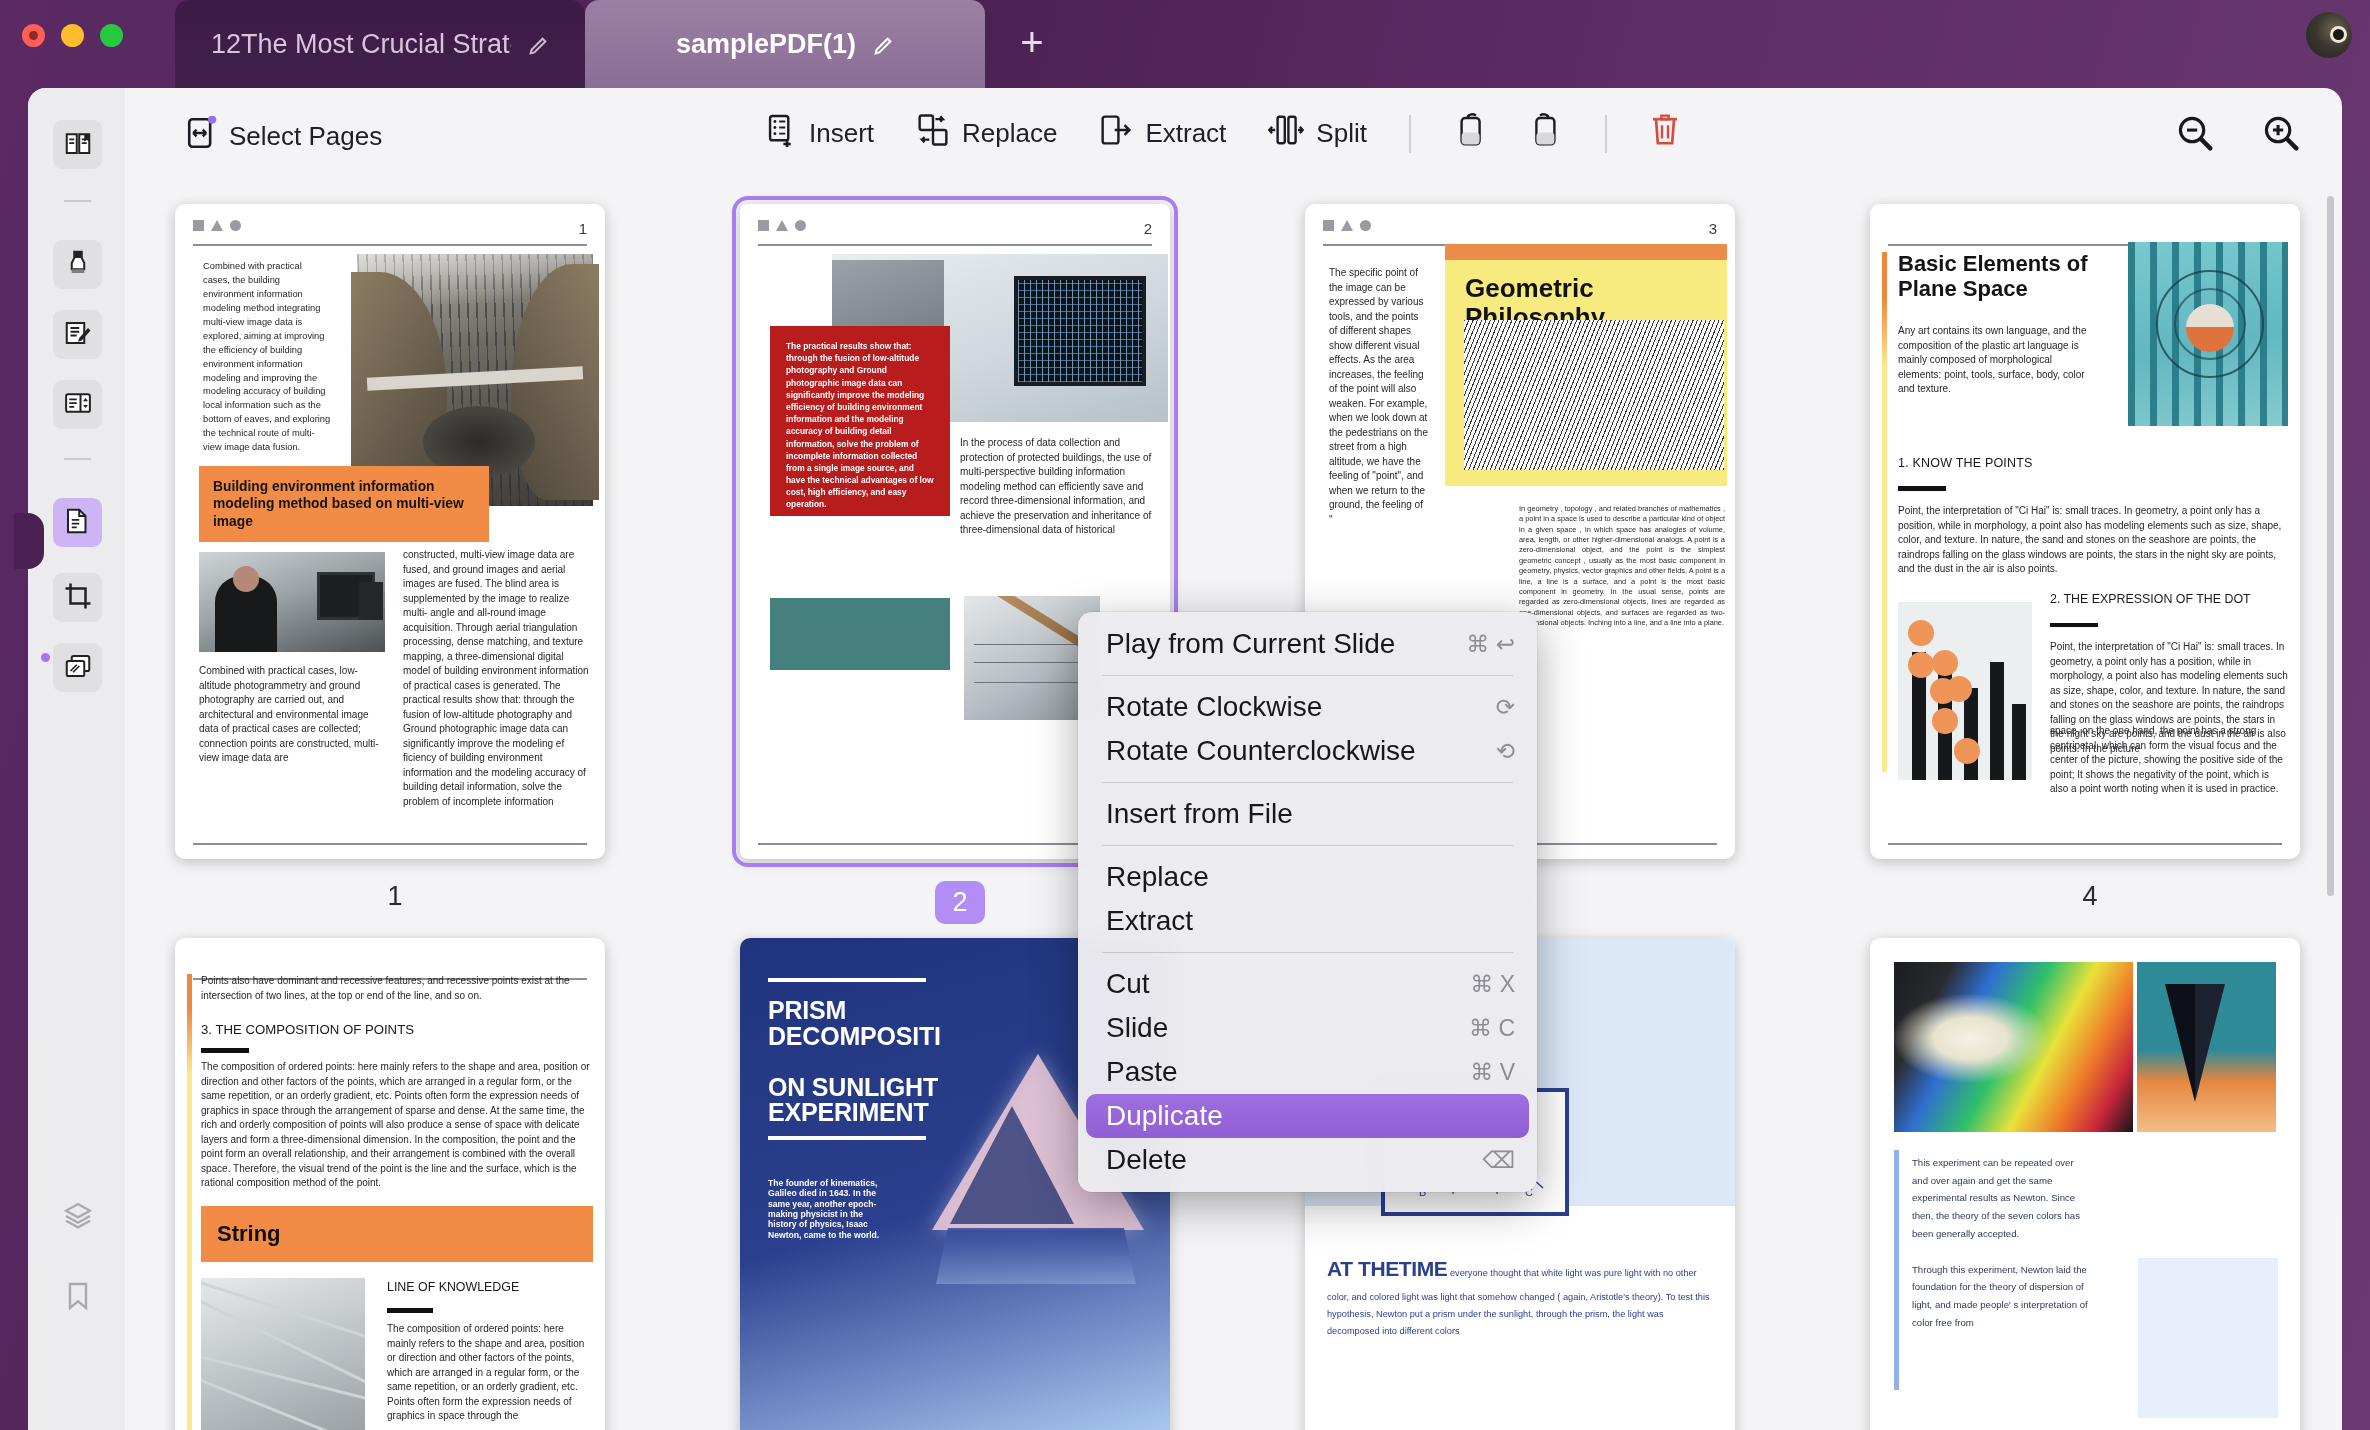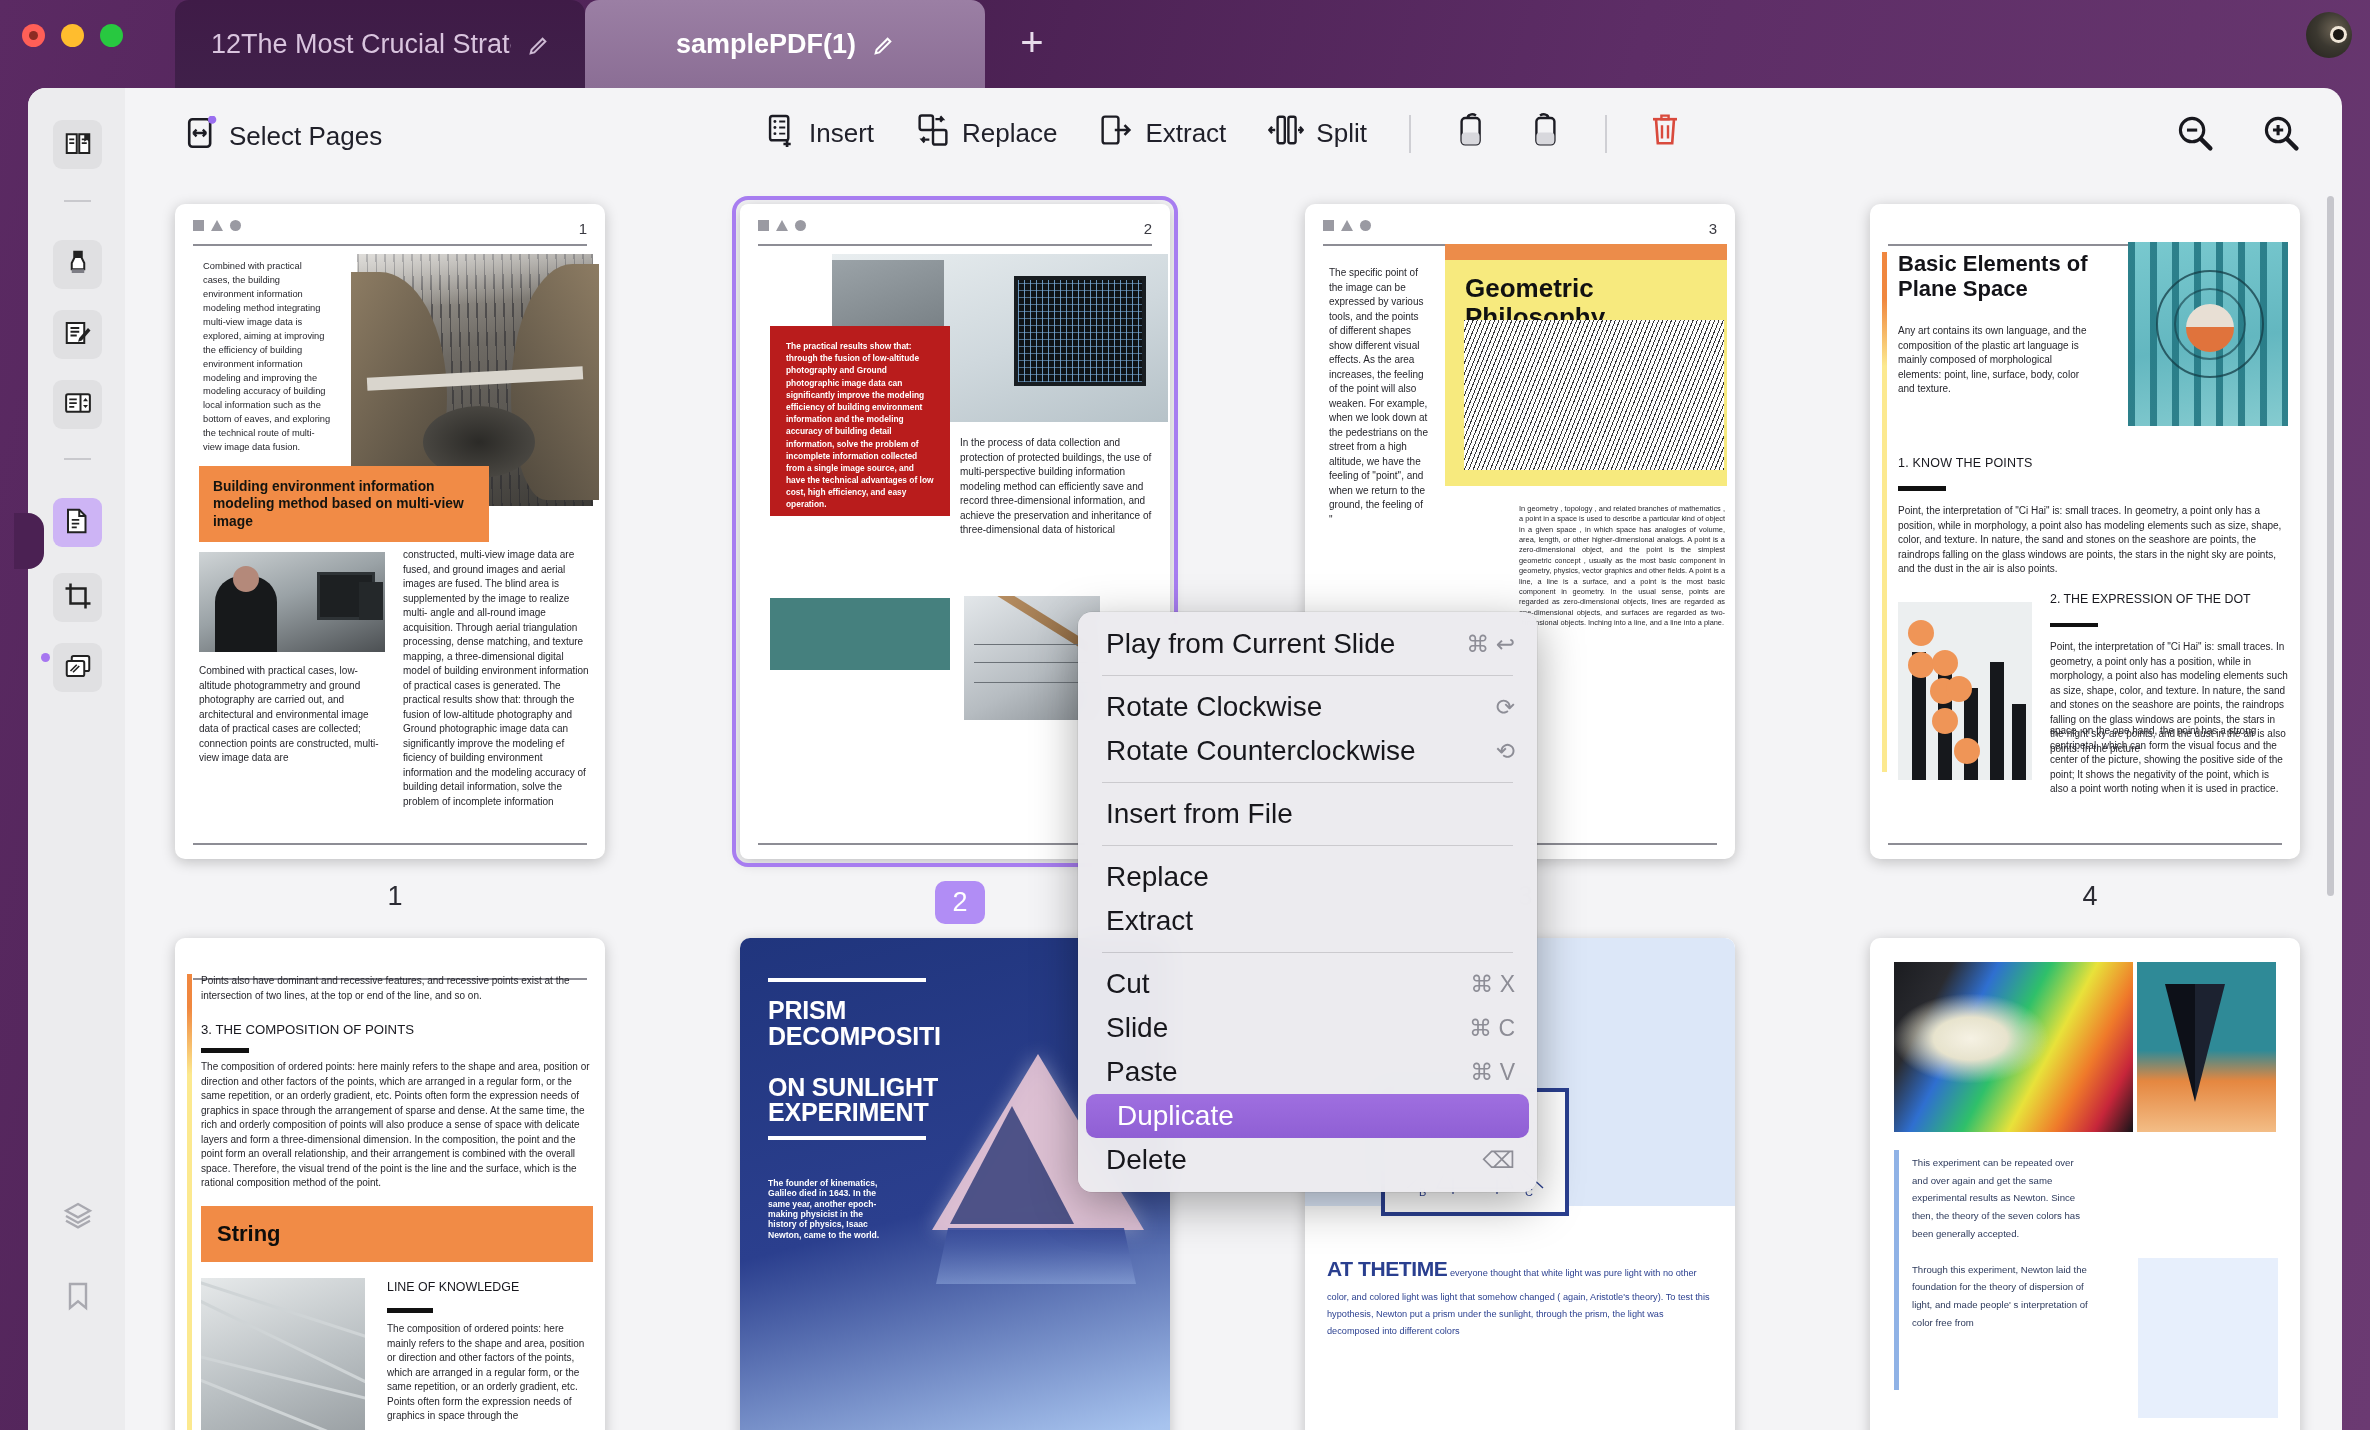--- a/index.html
+++ b/index.html
@@ -413,21 +413,21 @@
     backdrop-filter: blur(12px);
     overflow: hidden;
   }
   .mi {
     height: 44px; display:flex; align-items:center;
     padding: 0 22px 0 28px; color:#17171c; font-size: 28px;
     justify-content: space-between;
   }
   .mi.highlight {
     background: linear-gradient(180deg,#9f6fe0,#8f5fd4);
-    color:#fff; border-radius:10px; margin: 0 8px; padding-left:31px;
+    color:#fff; border-radius:10px; margin: 0 8px; padding-left:20px;
   }
   .mi .sc { display:flex; gap:16px; align-items:center; color:#8d8d96; font-size:23px; }
   .msep { height:1px; background: rgba(0,0,0,.14); margin: 9px 24px; }
 
   
   #scroll {
     position:absolute; right: 8px; top: 108px;
     width: 7px; height: 700px; border-radius: 4px; background: #c6c6cc;
   }
 </style>
@@ -777,21 +777,21 @@
       <div class="page-cell" style="left:1745px; top:26px;">
         <div class="thumb">
           <div class="pg-head">
             <span class="marks" style="visibility:hidden">
                 <i class="m1"></i>
               </span>
             <span class="num" style="visibility:hidden">4</span>
           </div>
           <div id="p4-bar"></div>
           <div id="p4-title">Basic Elements of Plane Space</div>
-          <div id="p4-sub" class="ptext sm">Any art contains its own language, and the composition of the plastic art language is mainly composed of morphological elements: point, line, surface, body, color and texture.</div>
+          <div id="p4-sub" class="ptext sm">Any art contains its own language, and the composition of the plastic art language is mainly composed of morphological elements: point, tools, surface, body, color and texture.</div>
           <div id="p4-img">
             <div class="bars"></div>
               <div class="ring"></div>
               <div class="ring2"></div>
               <div class="circ"></div>
           </div>
           <div id="p4-h1">1. KNOW THE POINTS</div>
           <div id="p4-rule"></div>
           <div id="p4-p1" class="ptext sm">Point, the interpretation of "Ci Hai" is: small traces. In geometry, a point only has a position, while in morphology, a point also has modeling elements such as size, shape, color, and texture. In nature, the sand and stones on the seashore are points, the raindrops falling on the glass windows are points, the stars in the night sky are points, and the dust in the air is also points.</div>
           <div id="p4-blocks">

